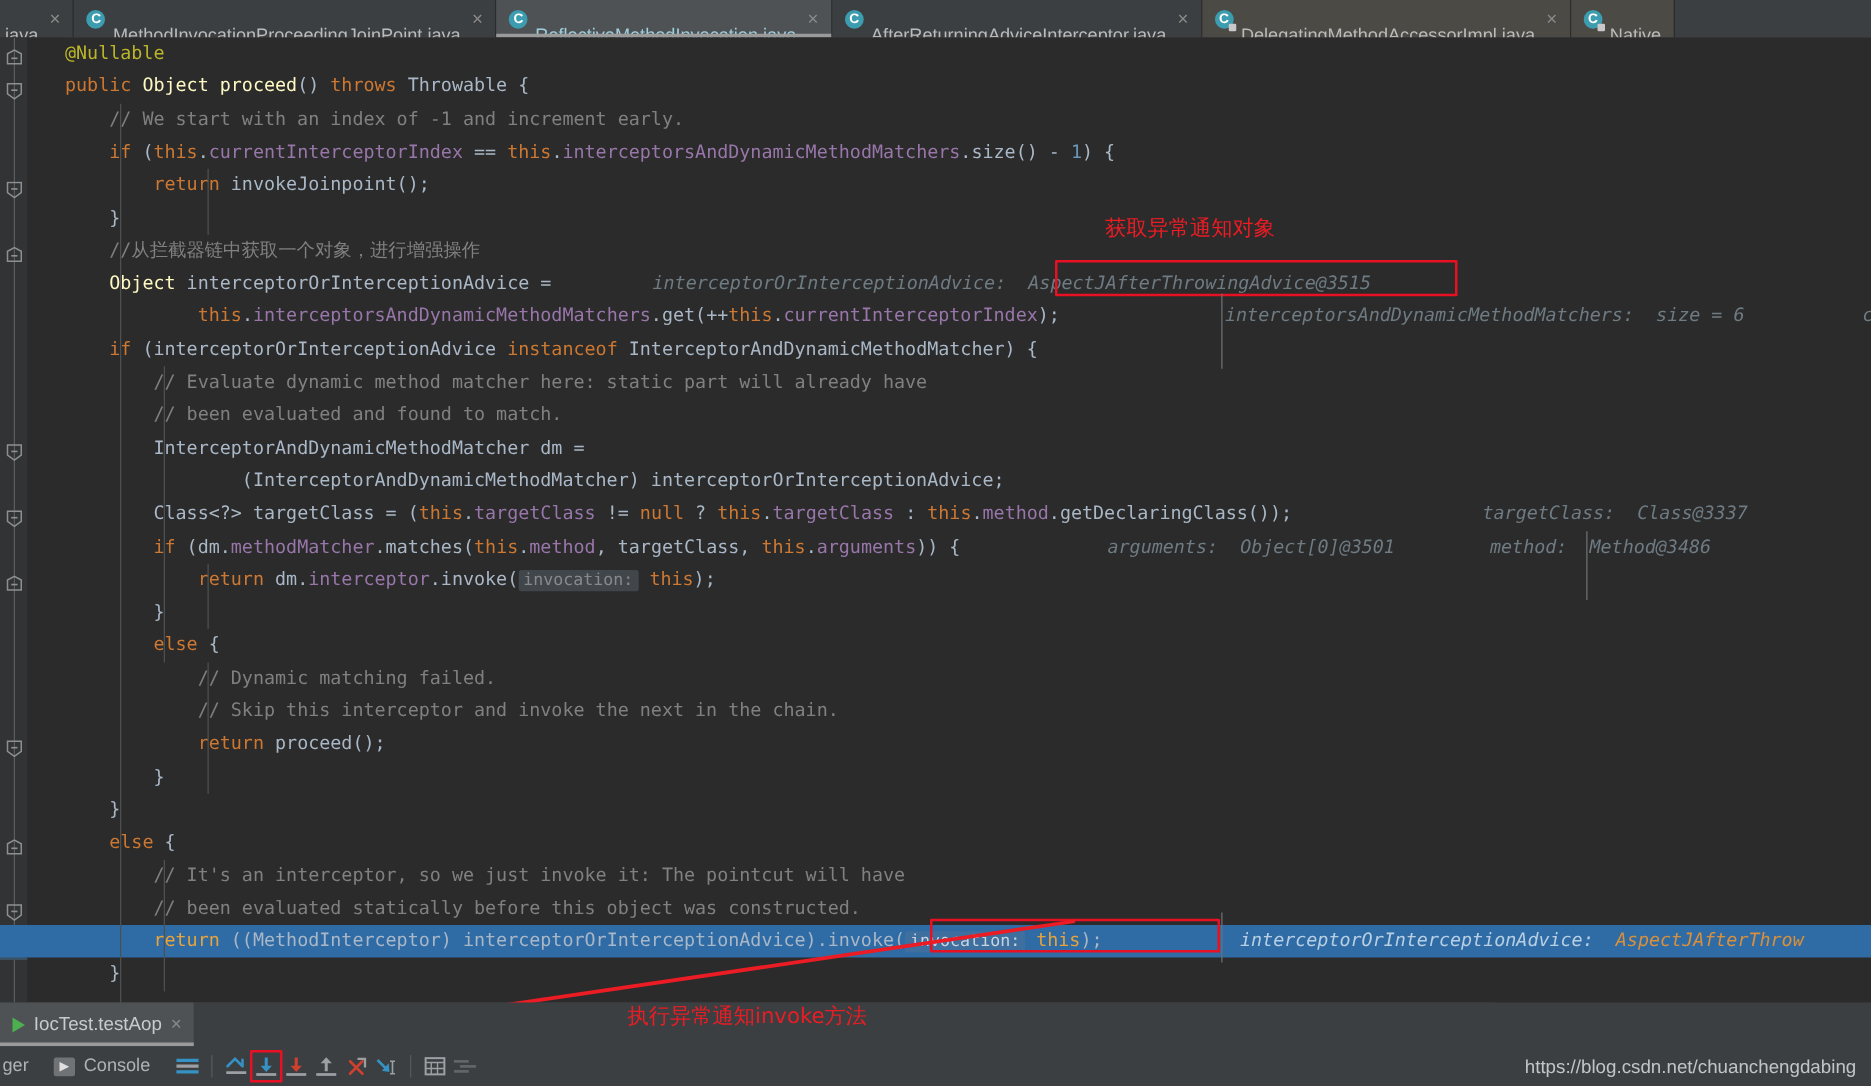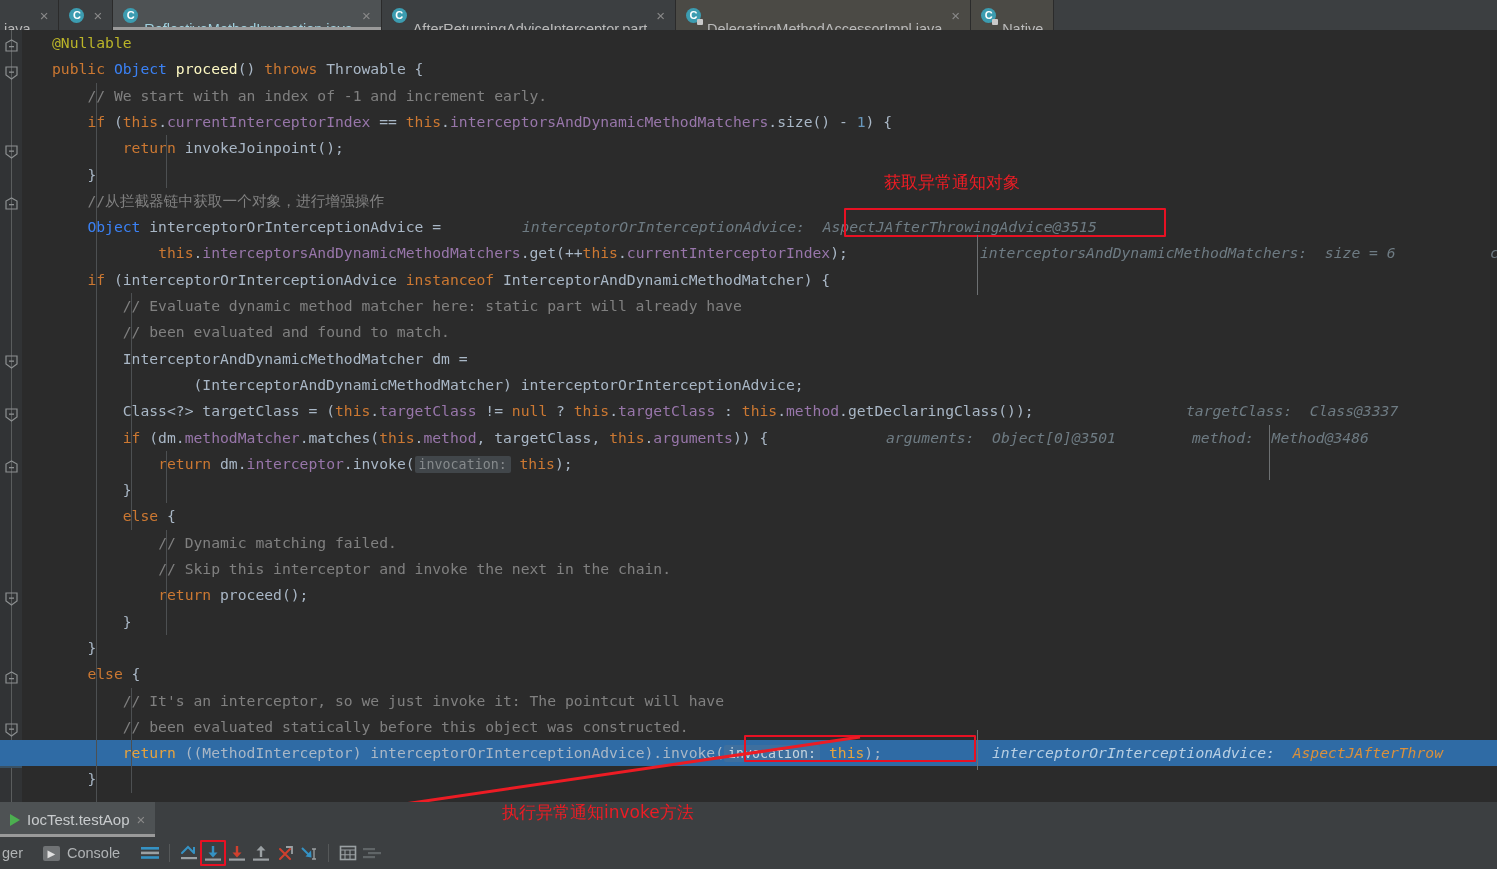--- a/index.html
+++ b/index.html
@@ -91,21 +91,21 @@
     white-space: pre;
     padding-left: 36px;
   }
   .cl .txt { position: absolute; left: 52px; top: 0; white-space: pre; }
   .cl.hl { background: #2f6ba5; }
   .cl.hl .txt { color: #d2e3f4; }
   .cl.hl .kw { color: #e8a33c; }
   .cl.hl .hint { color: #b8cfe3; }
 
   .kw   { color: #cc7832; }
-  .type { color: #3b82f6; }
+  .type { color: #fef9c3; }
   .fn   { color: #fef9c3; }
   .id   { color: #a9b7c6; }
   .fld  { color: #9876aa; }
   .cmt  { color: #808080; }
   .ann  { color: #bbb529; }
   .num  { color: #6897bb; }
   .hint { color: #6e7b83; font-style: italic; }
   .param {
     color: #868a8c; background: #41464a; border-radius: 2px;
     padding: 1px 4px; font-style: normal; font-size: 13.3px;
@@ -185,30 +185,31 @@
 
 <div id="app">
 
   <div class="tabbar">
     <div class="tab" style="padding-left:0;">
       <span class="tablabel">.java</span>
       <span class="closex">×</span>
     </div>
     <div class="tab">
       <span class="cicon">C</span>
+      <span class="tablabel">MethodInvocationProceedingJoinPoint.java</span>
       <span class="closex">×</span>
     </div>
     <div class="tab active">
       <span class="cicon">C</span>
       <span class="tablabel">ReflectiveMethodInvocation.java</span>
       <span class="closex">×</span>
     </div>
     <div class="tab">
       <span class="cicon">C</span>
-      <span class="tablabel">AfterReturningAdviceInterceptor.part</span>
+      <span class="tablabel">AfterReturningAdviceInterceptor.java</span>
       <span class="closex">×</span>
     </div>
     <div class="tab dimmed">
       <span class="cicon locked">C</span>
       <span class="tablabel">DelegatingMethodAccessorImpl.java</span>
       <span class="closex">×</span>
     </div>
     <div class="tab dimmed">
       <span class="cicon locked">C</span>
       <span class="tablabel">Native</span>
@@ -386,15 +387,16 @@
     </div>
 
     <div class="tool-ic" style="opacity:.55;">
       <svg width="18" height="14" viewBox="0 0 18 14">
         <rect x="0" y="2" width="12" height="2.2" fill="#7f8486"></rect>
         <rect x="5" y="6" width="13" height="2.2" fill="#7f8486"></rect>
         <rect x="0" y="10" width="12" height="2.2" fill="#7f8486"></rect>
       </svg>
     </div>
 
+    <div class="watermark">https://blog.csdn.net/chuanchengdabing</div>
   </div>
 
 </div>
 
 </body></html>

